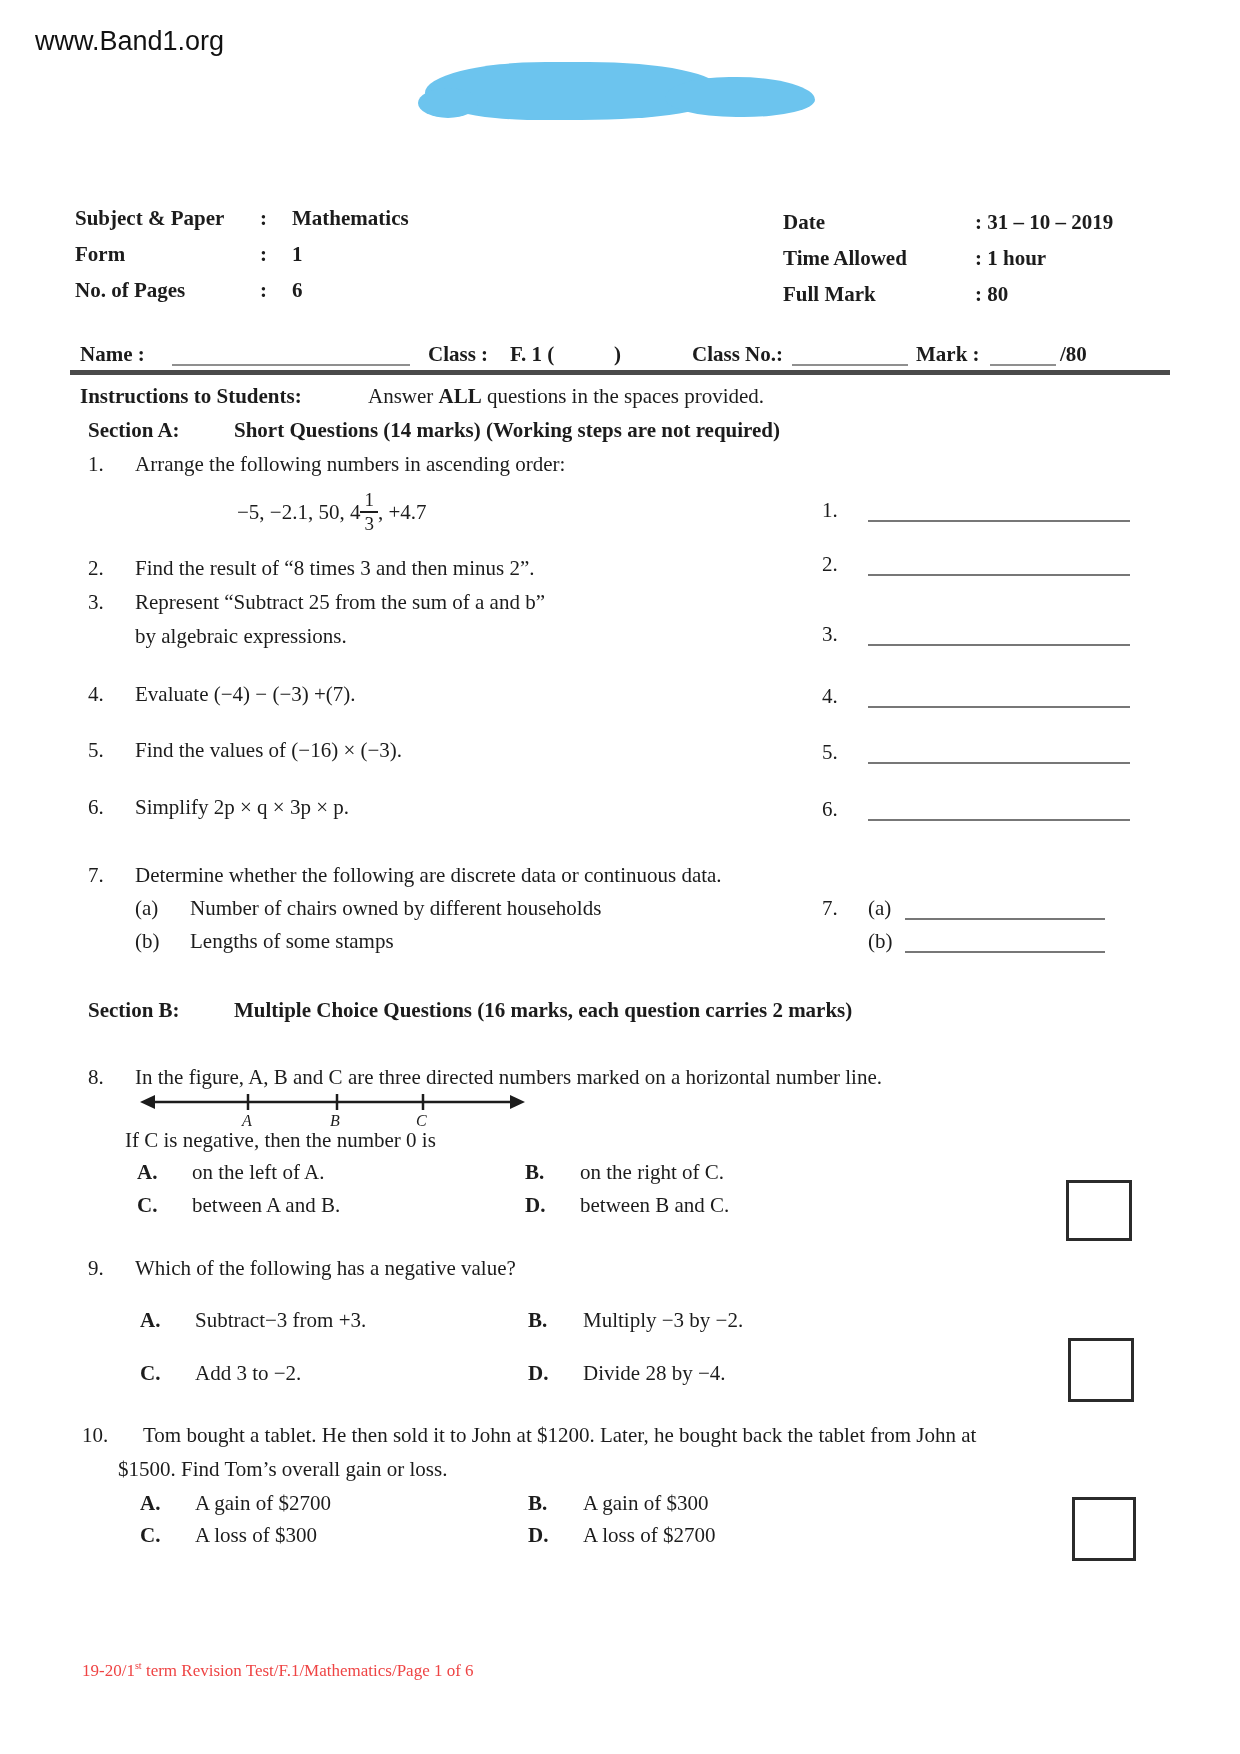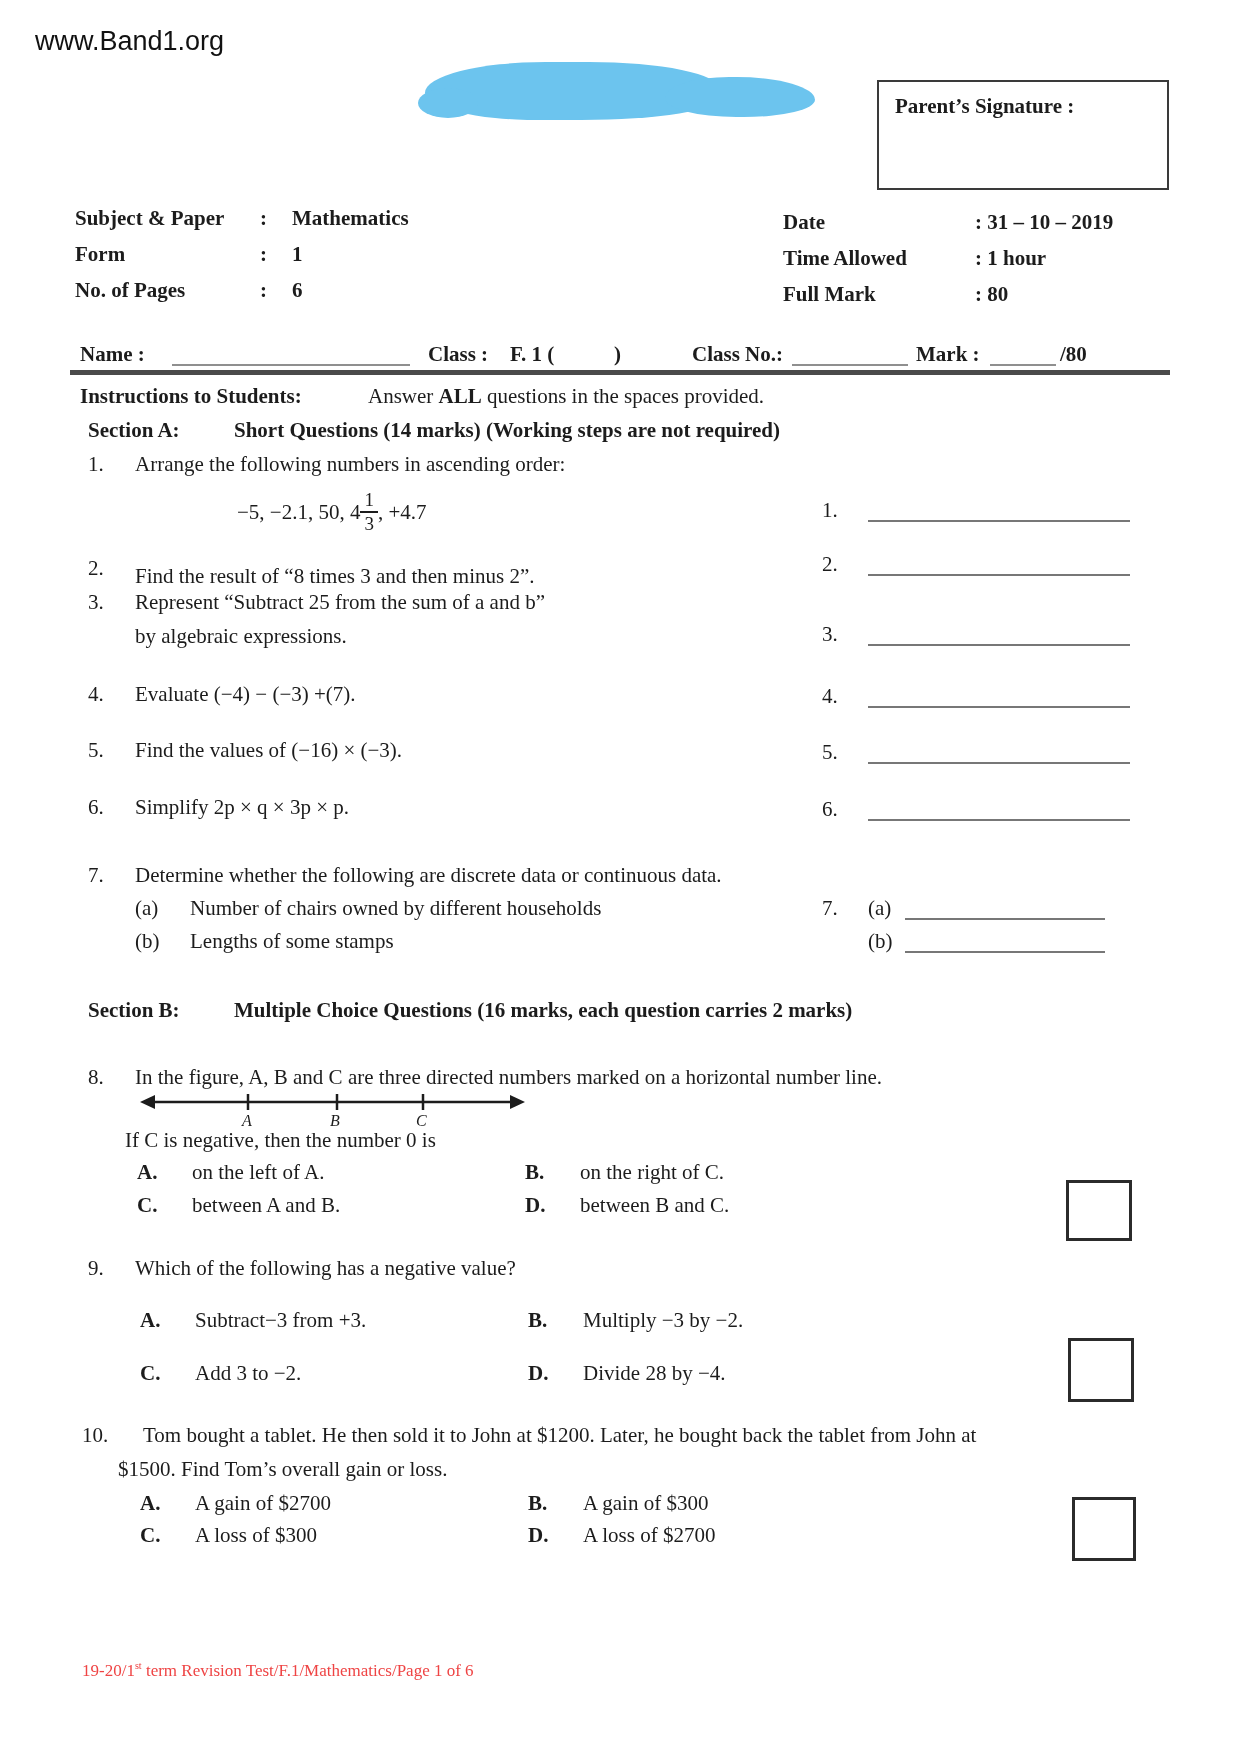--- a/index.html
+++ b/index.html
@@ -31,23 +31,20 @@
 
   <div class="abs sans" style="left:35px;top:26px;font-size:27px;color:#111;">www.Band1.org</div>
 
   <div>
     <div class="blob" style="left:425px;top:62px;width:295px;height:58px;border-radius:48% 52% 55% 45% / 62% 55% 45% 55%;"></div>
     <div class="blob" style="left:665px;top:77px;width:150px;height:40px;border-radius:45% 55% 50% 50% / 55% 60% 45% 50%;"></div>
     <div class="blob" style="left:418px;top:88px;width:60px;height:30px;border-radius:50%;"></div>
   </div>
 
 
-  <div class="psbox" style="left:877px;top:80px;width:288px;height:106px;">
-    <div class="abs b" style="left:16px;top:12px;font-size:21px;">Parent’s Signature :</div>
-  </div>
 
   <div>
     <div class="abs b t21" style="left:75px;top:206px;">Subject &amp; Paper</div>
     <div class="abs b t21" style="left:260px;top:206px;">:</div>
     <div class="abs b t21" style="left:292px;top:206px;">Mathematics</div>
     <div class="abs b t21" style="left:75px;top:242px;">Form</div>
     <div class="abs b t21" style="left:260px;top:242px;">:</div>
     <div class="abs b t21" style="left:292px;top:242px;">1</div>
     <div class="abs b t21" style="left:75px;top:278px;">No. of Pages</div>
     <div class="abs b t21" style="left:260px;top:278px;">:</div>
@@ -97,21 +94,21 @@
     <span class="abs t21" style="left:135px;top:452px;">Arrange the following numbers in ascending order:</span>
     <span class="abs t21" style="left:237px;top:492px;">
       <span>−5, −2.1, 50,  4</span><span class="frac"><span class="fnum">1</span><span class="fden">3</span></span><span>, +4.7</span>
     </span>
     <span class="abs t21" style="left:822px;top:498px;">1.</span>
     <span class="abs blank-dark" style="left:868px;top:498px;width:262px;"></span>
   </div>
 
   <div>
     <span class="abs t21" style="left:88px;top:556px;">2.</span>
-    <span class="abs t21" style="left:135px;top:556px;margin-top:8px;">Find the result of “8 times 3 and then minus 2”.</span>
+    <span class="abs t21" style="left:135px;top:556px;">Find the result of “8 times 3 and then minus 2”.</span>
     <span class="abs t21" style="left:822px;top:552px;">2.</span>
     <span class="abs blank-dark" style="left:868px;top:552px;width:262px;"></span>
   </div>
 
   <div>
     <span class="abs t21" style="left:88px;top:590px;">3.</span>
     <span class="abs t21" style="left:135px;top:590px;">Represent “Subtract 25 from the sum of a and b”</span>
     <span class="abs t21" style="left:135px;top:624px;">by algebraic expressions.</span>
     <span class="abs t21" style="left:822px;top:622px;">3.</span>
     <span class="abs blank-dark" style="left:868px;top:622px;width:262px;"></span>

